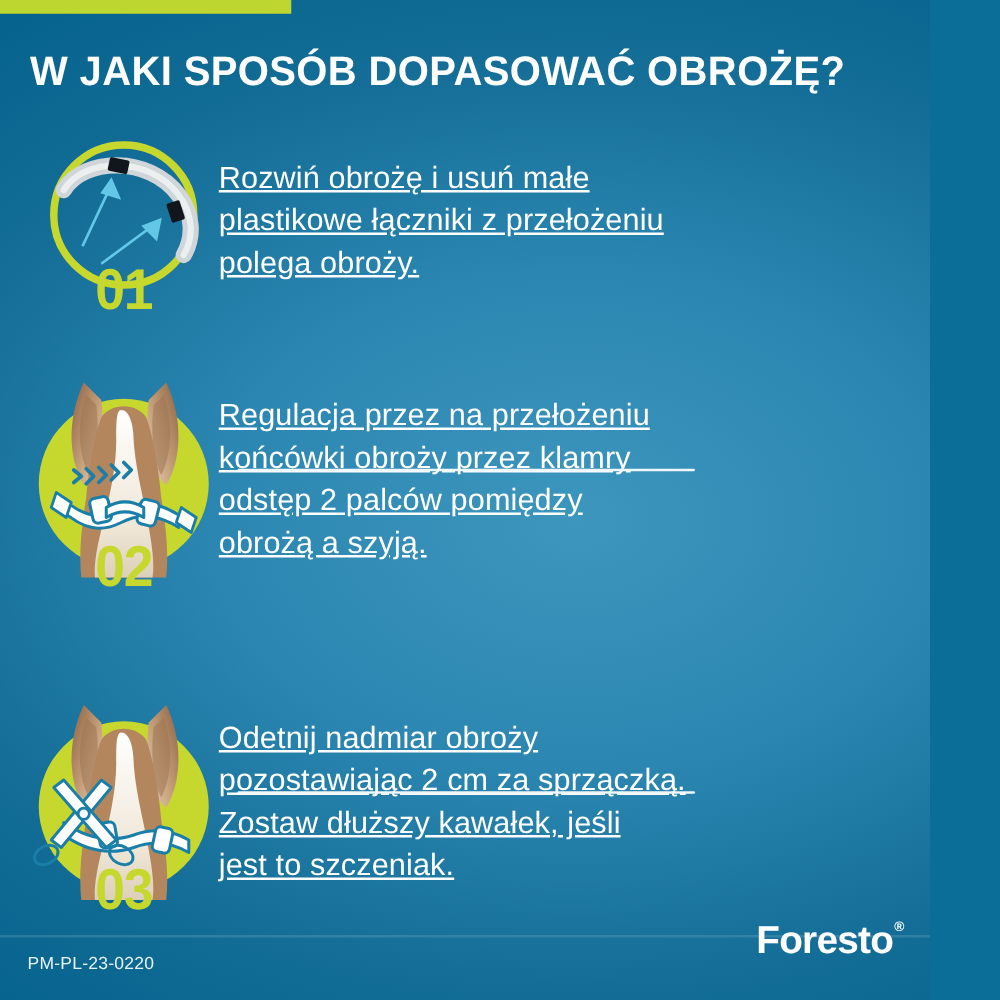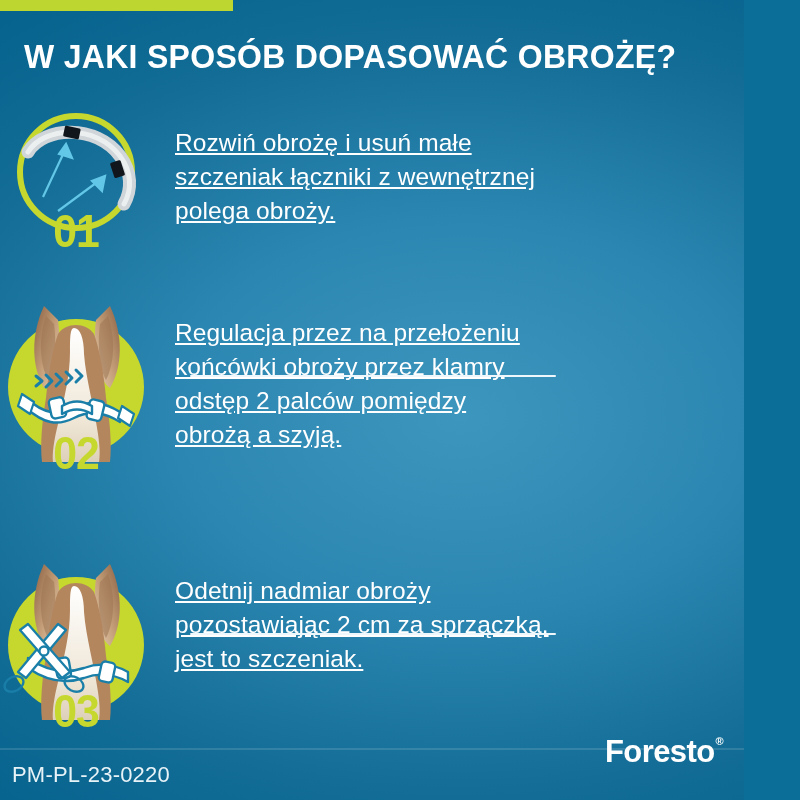--- a/index.html
+++ b/index.html
@@ -61,21 +61,21 @@
     position: relative;
     display: flex;
     align-items: flex-start;
   }
 
   .step-icon {
     position: relative;
     flex: 0 0 175px;
     width: 175px;
     display: flex;
-    justify-content: flex-start;
+    justify-content: flex-end;
   }
 
   .step-text {
     color: #ffffff;
     font-size: 24.5px;
     line-height: 34px;
     padding-top: 22px;
     letter-spacing: 0.1px;
     text-decoration: underline;
   }
@@ -128,24 +128,24 @@
   .footer-rule {
     position: absolute;
     left: 0;
     top: 748px;
     width: 800px;
     height: 2px;
     background: rgba(255,255,255,0.13);
   }
   .footer-code {
     position: absolute;
-    left: 12px;
+    left: 22px;
     top: 762px;
     color: #e8f3f8;
-    font-size: 22px;
+    font-size: 14px;
     letter-spacing: 0.2px;
   }
   .footer-logo {
     position: absolute;
     right: 22px;
     top: 734px;
     color: #ffffff;
     font-size: 31px;
     font-weight: bold;
     letter-spacing: -0.6px;
@@ -189,21 +189,21 @@
               <polygon points="66,40 72,54 59,50"></polygon>
               <line x1="58" y1="107" x2="100" y2="76"></line>
               <polygon points="105,72 102,87 92,77"></polygon>
             </g>
           </svg>
           <div class="step-number num-1">01</div>
         </div>
       </div>
       <div class="step-text">
         <span class="line">Rozwiń obrożę i usuń małe</span>
-        <span class="line">szczeniak łączniki z wewnętrznej</span>
+        <span class="line">plastikowe łączniki z przełożeniu</span>
         <span class="line">polega obroży.</span>
       </div>
     </div>
 
     <div class="step step-2">
       <div class="step-icon">
         <div class="icon-art tall">
           <svg width="152" height="185" viewBox="0 0 152 185">
             <defs>
               <clipPath id="circ2">
@@ -341,20 +341,21 @@
               <ellipse cx="14" cy="132" rx="10" ry="7" fill="none" transform="rotate(-28 14 132)"></ellipse>
               <ellipse cx="74" cy="132" rx="10" ry="7" fill="none" transform="rotate(28 74 132)"></ellipse>
             </g>
           </svg>
           <div class="step-number num-3">03</div>
         </div>
       </div>
       <div class="step-text">
         <span class="line">Odetnij nadmiar obroży</span>
         <span class="line">pozostawiając 2 cm za sprzączką.</span>
+        <span class="line">Zostaw dłuższy kawałek, jeśli</span>
         <span class="line">jest to szczeniak.</span>
       </div>
     </div>
 
     <div class="divider divider-1"></div>
     <div class="divider divider-2"></div>
 
   </div>
 
   <div class="footer-rule"></div>

